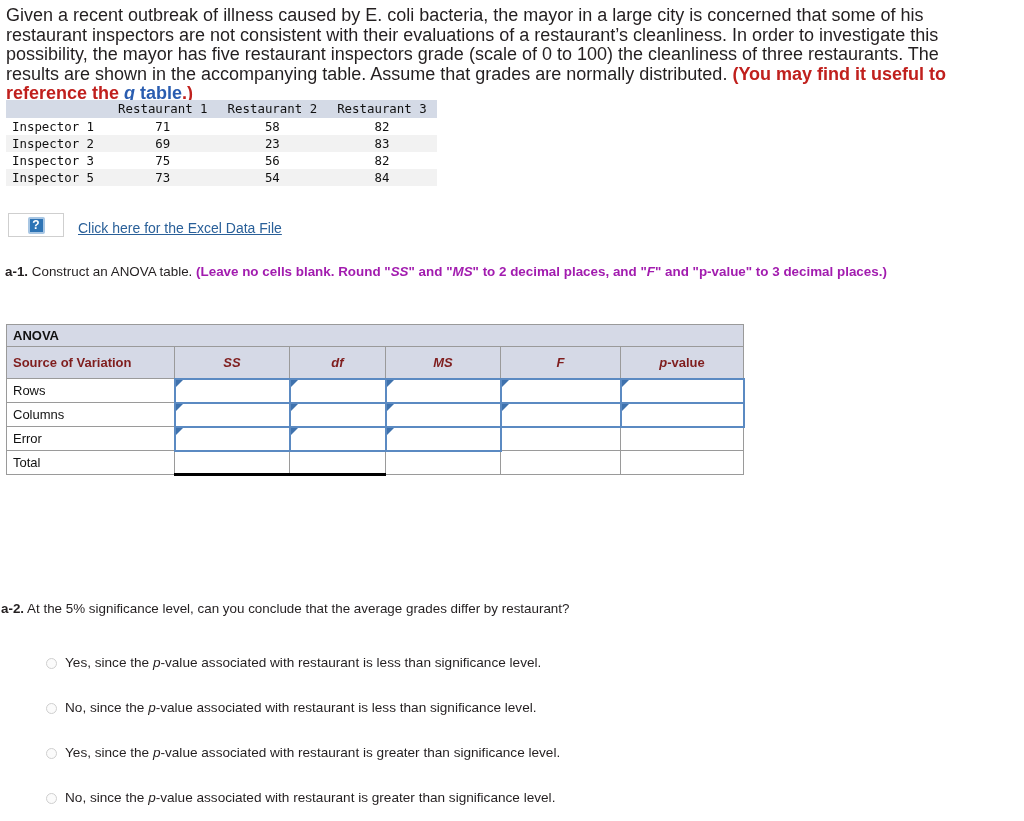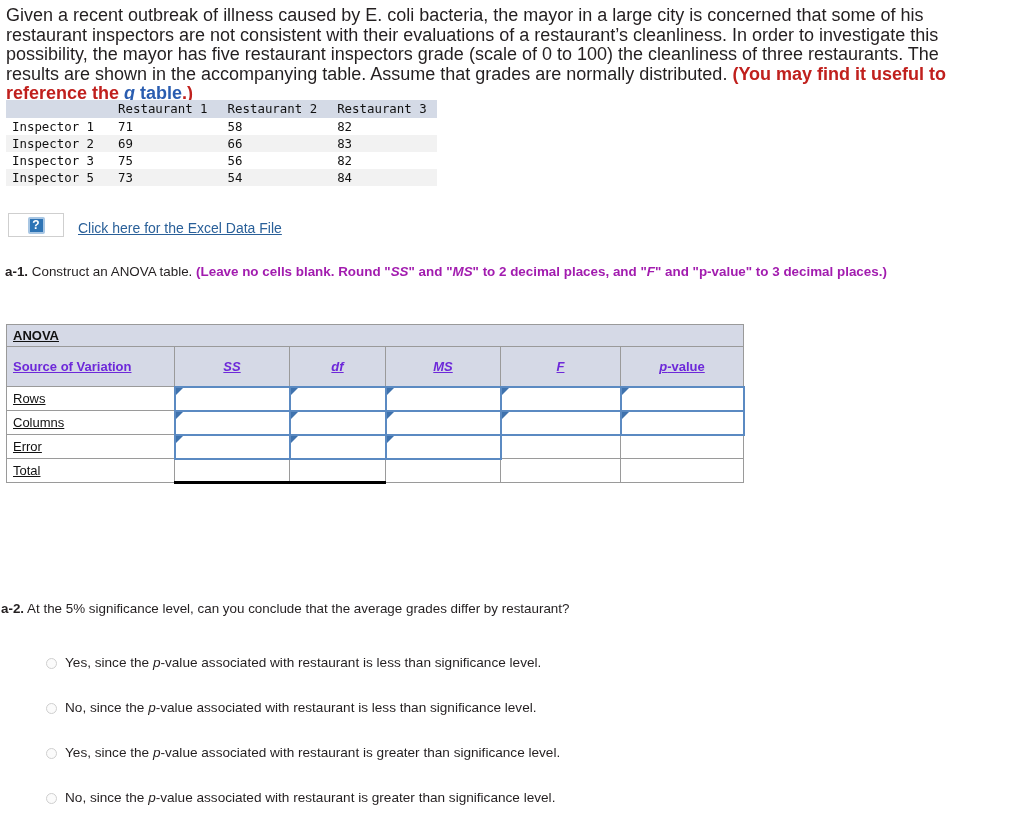--- a/index.html
+++ b/index.html
@@ -55,21 +55,21 @@
     font-weight: normal;
     padding: 1px 10px 2px 10px;
     text-align: right;
     white-space: pre;
   }
   #data-table th.corner {
     background: #d4dae6;
   }
   #data-table td {
     padding: 1px 10px 1px 10px;
-    text-align: left;
+    text-align: center;
     white-space: pre;
   }
   #data-table td.rowlabel {
     text-align: left;
     padding-left: 6px;
     padding-right: 14px;
   }
   #data-table tbody tr:nth-child(even) td {
     background: #f2f2f2;
   }
@@ -147,34 +147,33 @@
     table-layout: fixed;
     font-size: 13px;
   }
   #anova-table td {
     border: 1px solid #9a9a9a;
     height: 24px;
     padding: 0 6px;
     box-sizing: border-box;
     background: #ffffff;
     vertical-align: middle;
-    text-decoration: underline;
   }
   #anova-table td.hdr-title {
     background: #d5d9e6;
     font-weight: bold;
     color: #111;
     height: 22px;
   }
   #anova-table td.hdr {
     background: #d5d9e6;
     font-weight: bold;
     text-align: center;
-    color: #6d28d9;
-    height: 40px;
+    color: #7f1d1d;
+    height: 32px;
   }
   #anova-table td.hdr.left {
     text-align: left;
   }
   #anova-table td.rowname {
     text-align: left;
     color: #111;
   }
   
   #anova-table td.inputcell {
@@ -252,21 +251,21 @@
   <tbody>
     <tr>
       <td class="rowlabel">Inspector 1</td>
       <td>71</td>
       <td>58</td>
       <td>82</td>
     </tr>
     <tr>
       <td class="rowlabel">Inspector 2</td>
       <td>69</td>
-      <td>66</td>
+      <td>23</td>
       <td>83</td>
     </tr>
     <tr>
       <td class="rowlabel">Inspector 3</td>
       <td>75</td>
       <td>56</td>
       <td>82</td>
     </tr>
     <tr>
       <td class="rowlabel">Inspector 5</td>

